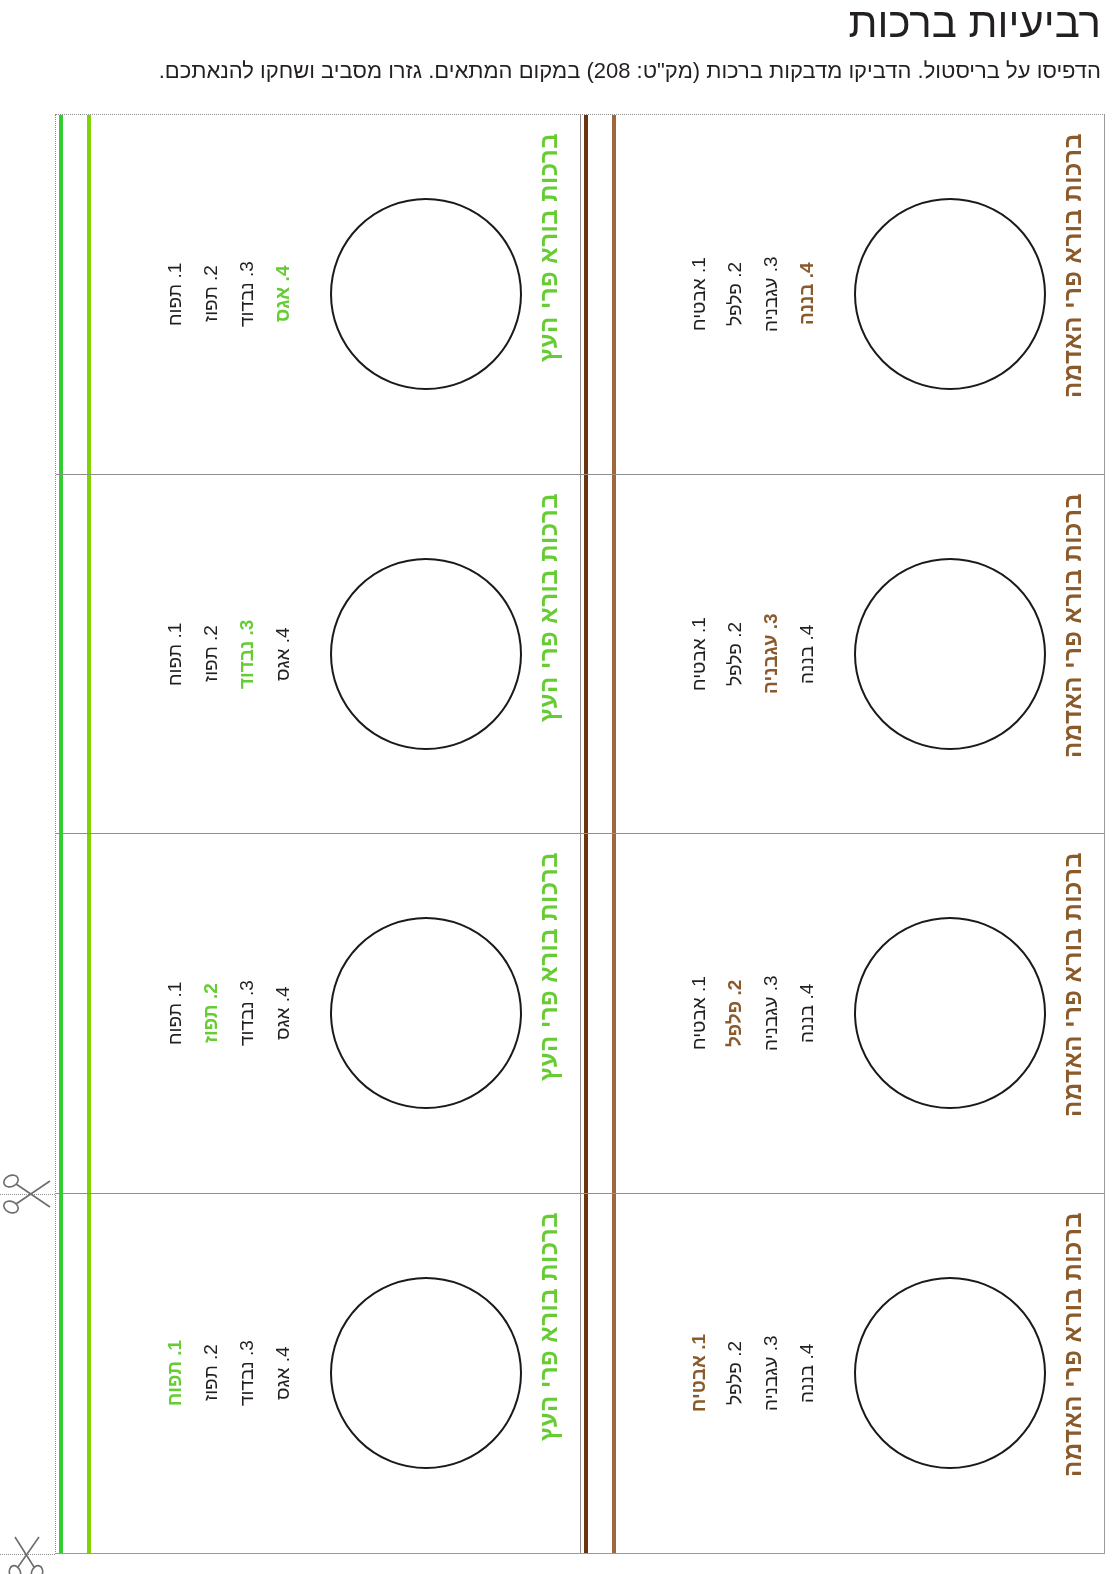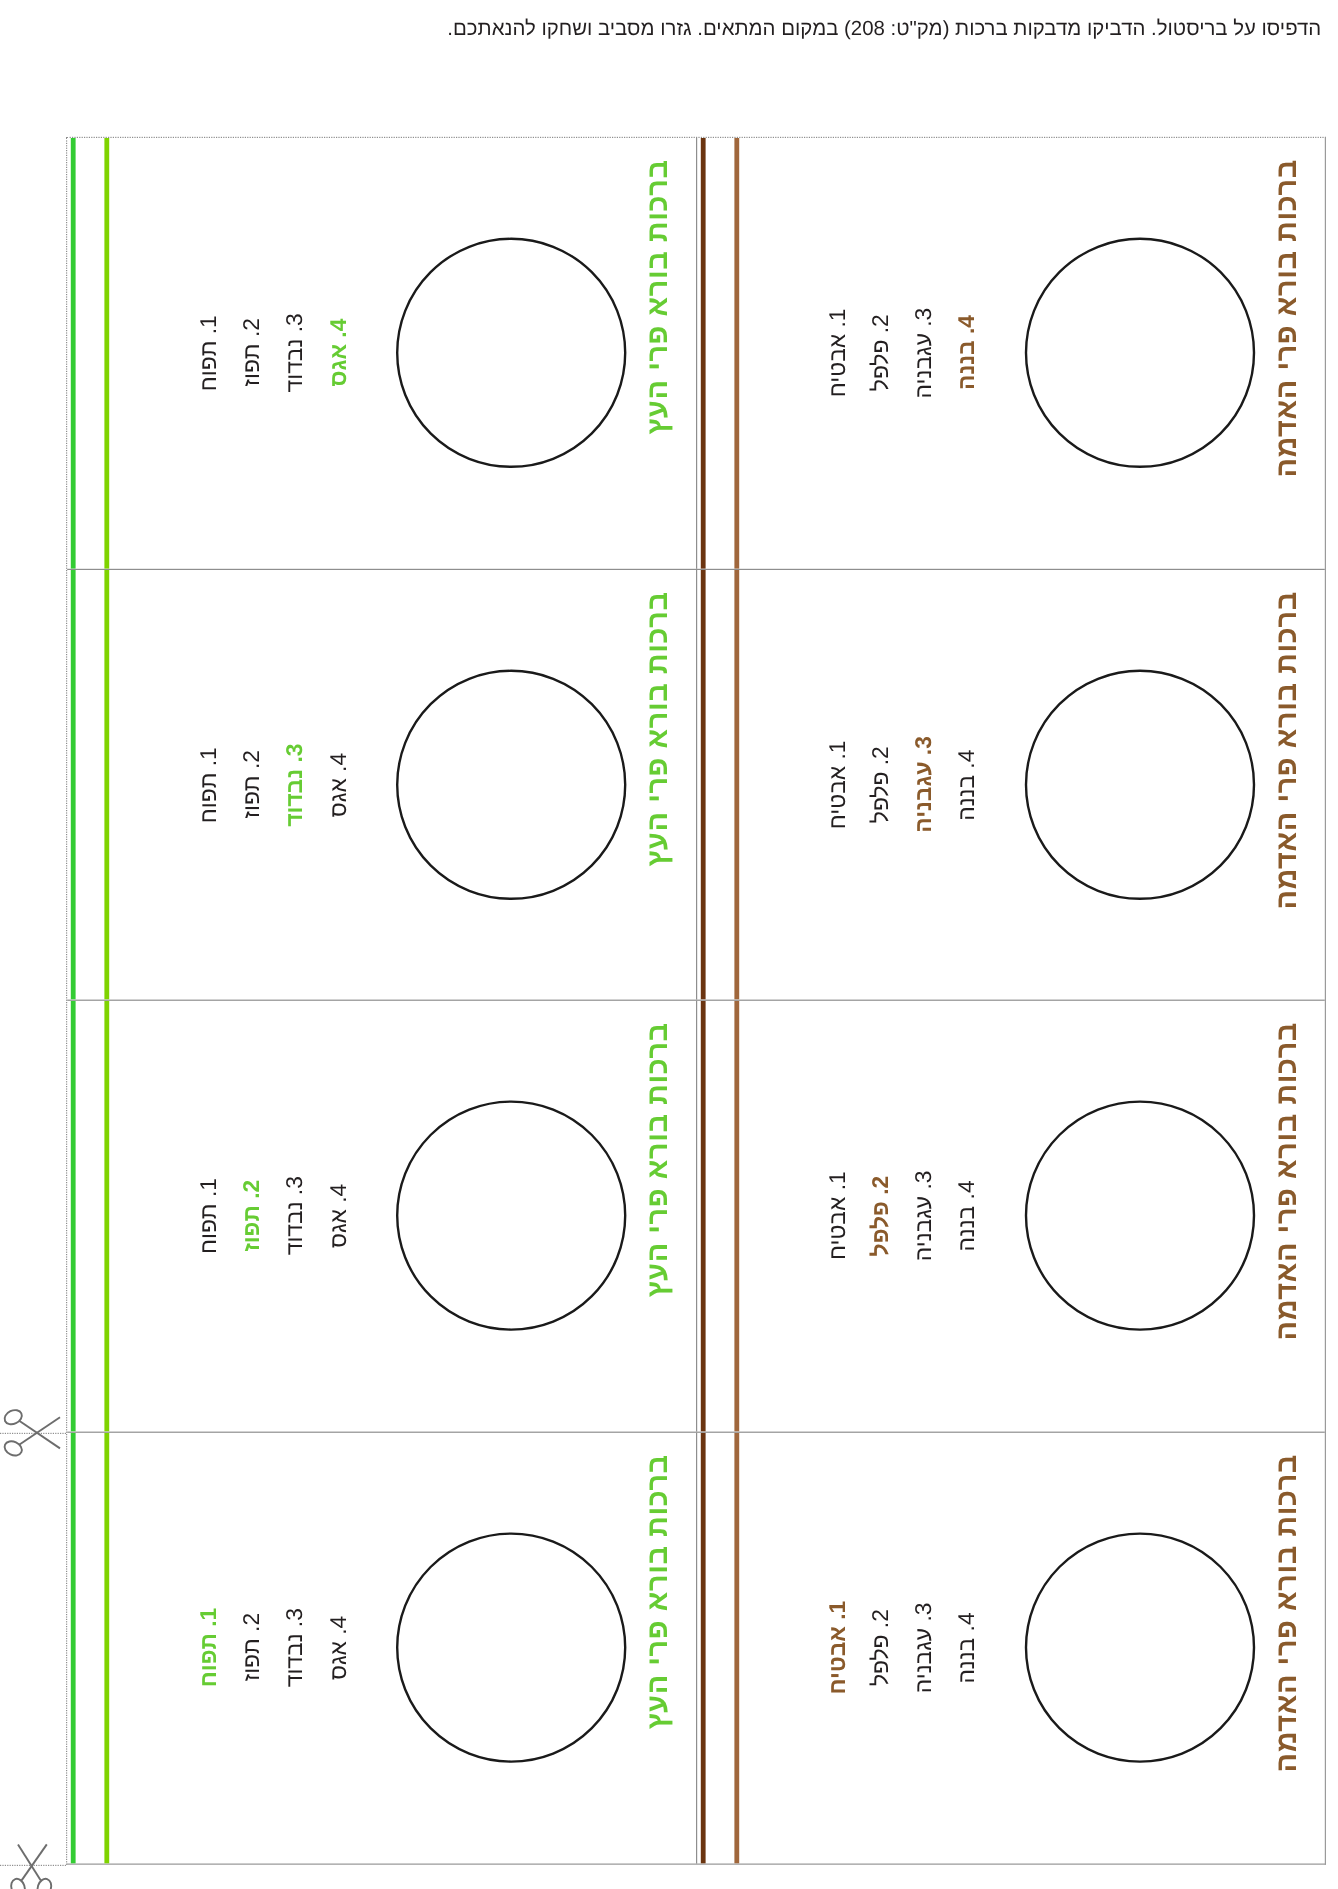--- a/index.html
+++ b/index.html
@@ -21,21 +21,21 @@
   }
   #page-title {
     font-size: 42px;
     font-weight: 400;
     color: #231f20;
     line-height: 1.0;
     padding-top: 2px;
     letter-spacing: 0px;
   }
   #page-subtitle {
-    font-size: 17px;
+    font-size: 22px;
     color: #231f20;
     margin-top: 14px;
     line-height: 1.2;
   }
 
   
   #sheet {
     position: absolute;
     left: 55px;
     top: 114px;
@@ -158,20 +158,21 @@
     position: absolute;
     left: 0;
     width: 55px;
     border-top: 1px dotted #8e8e8e;
   }
 </style>
 </head>
 <body>
 
 <div id="page-header">
+  <div id="page-title">רביעיות ברכות</div>
   <div id="page-subtitle">הדפיסו על בריסטול. הדביקו מדבקות ברכות (מק"ט: 208) במקום המתאים. גזרו מסביב ושחקו להנאתכם.</div>
 </div>
 
 <div id="sheet">
     <div class="grid-row">
       <div class="card">
         <div class="stripes">
           <div class="stripe s1" style="background: rgb(51, 204, 51);"></div>
           <div class="stripe s2" style="background: rgb(127, 211, 0);"></div>
         </div>

